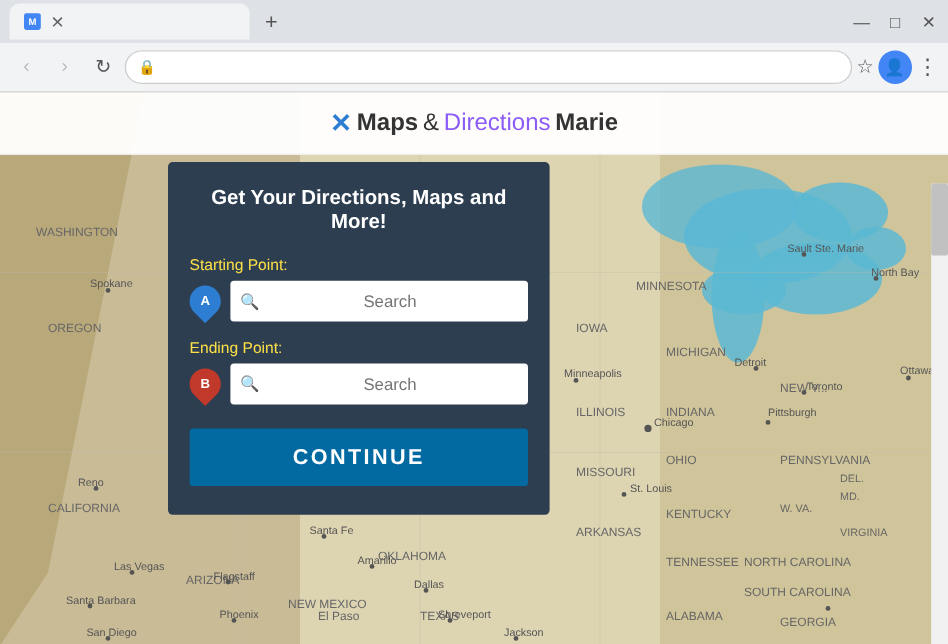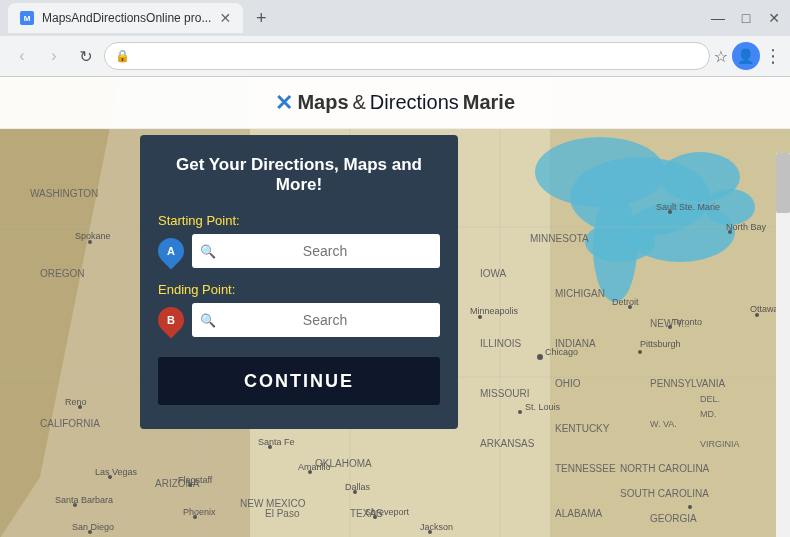--- a/index.html
+++ b/index.html
@@ -124,21 +124,21 @@
       border-bottom: 1px solid #eee;
     }
     .site-logo {
       display: flex;
       align-items: center;
       gap: 4px;
       font-size: 20px;
     }
     .logo-maps { color: #333; font-weight: bold; }
     .logo-amp { color: #333; font-weight: normal; }
-    .logo-directions { color: #0f172a; font-weight: normal; }
+    .logo-directions { color: #8b5cf6; font-weight: normal; }
     .logo-online { color: #333; font-weight: bold; }
 
     
     .dialog {
       position: absolute;
       top: 58px;
       left: 140px;
       width: 318px;
       background: #2d3e50;
       border-radius: 4px;
@@ -203,21 +203,21 @@
       border-radius: 3px;
       padding: 0 10px 0 28px;
       font-size: 14px;
       color: #333;
       outline: none;
       text-align: center;
     }
     .continue-btn {
       width: 100%;
       height: 48px;
-      background: #0f172a;
+      background: #0369a1;
       border: none;
       border-radius: 3px;
       color: white;
       font-size: 18px;
       font-weight: bold;
       letter-spacing: 2px;
       cursor: pointer;
       margin-top: 6px;
     }
 
@@ -239,21 +239,20 @@
       border-radius: 2px;
     }
   </style>
 </head>
 <body>
 
 <div class="browser-chrome">
   <div class="title-bar">
     <div class="tab">
       <div class="tab-favicon">M</div>
-      <span class="tab-title">MapsAndDirectionsOnline pro...</span>
       <span class="tab-close">✕</span>
     </div>
     <div class="new-tab-btn">+</div>
     <div class="window-controls">
       <div class="win-btn">—</div>
       <div class="win-btn">□</div>
       <div class="win-btn">✕</div>
     </div>
   </div>
   <div class="nav-bar">

